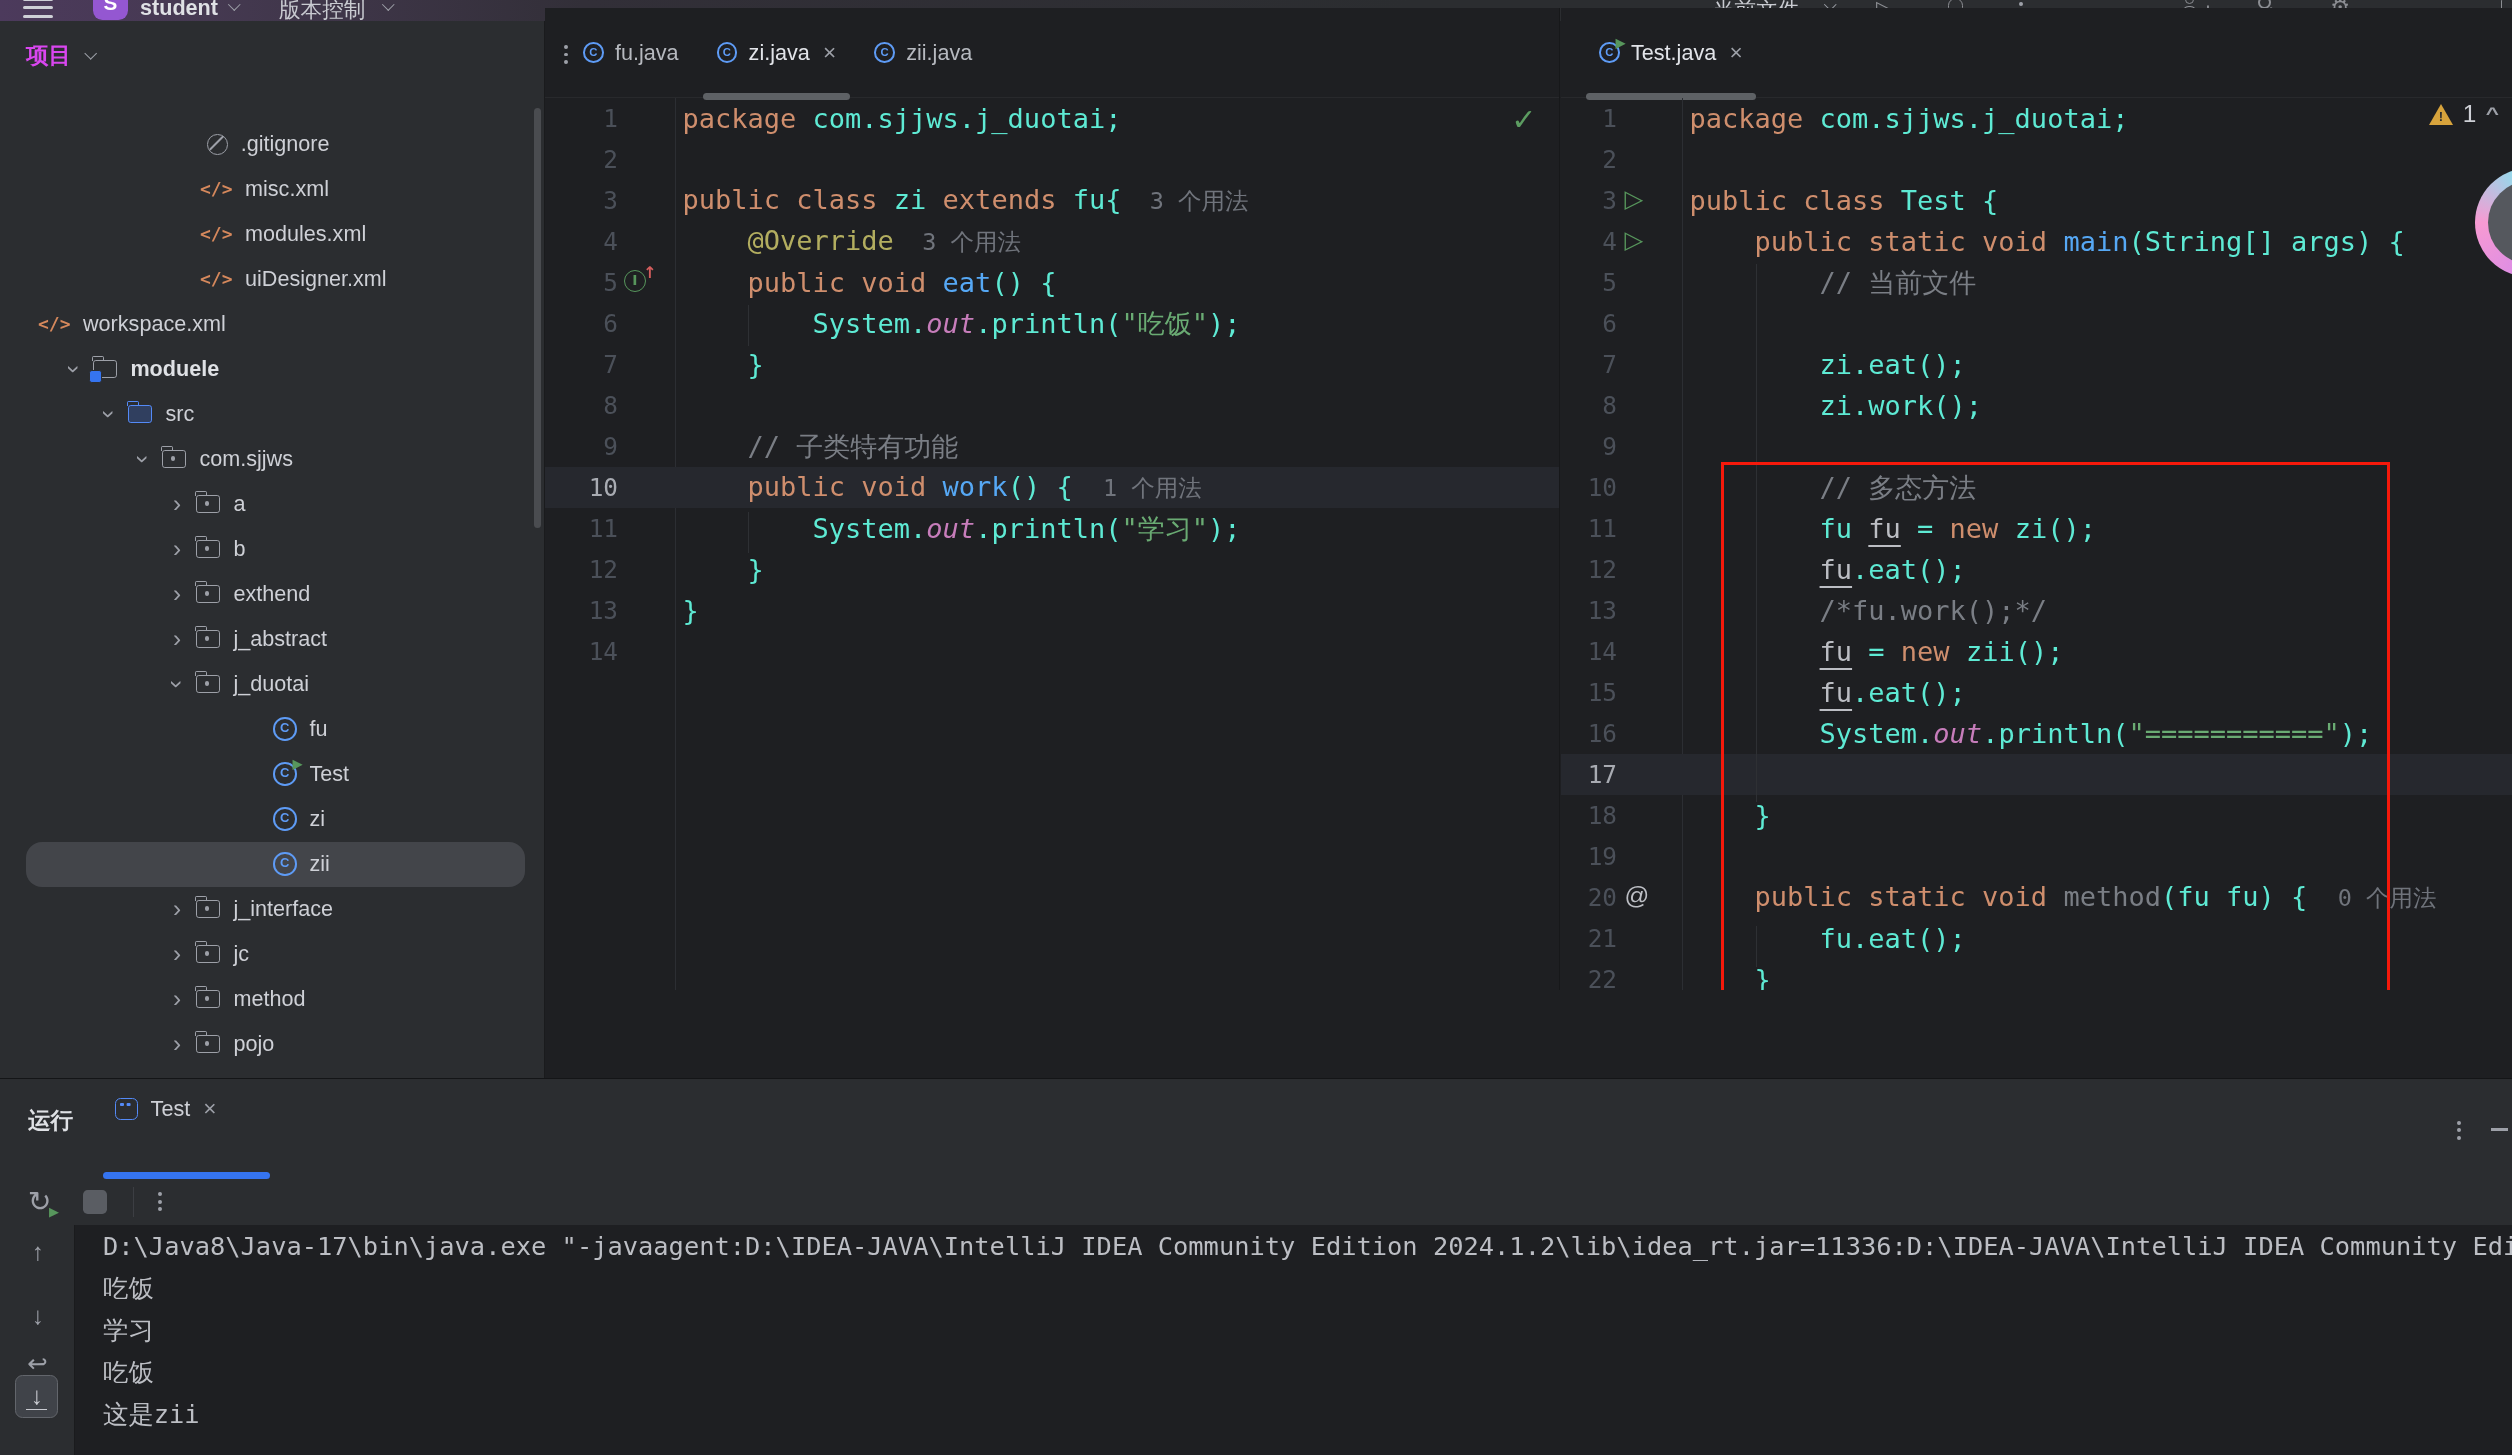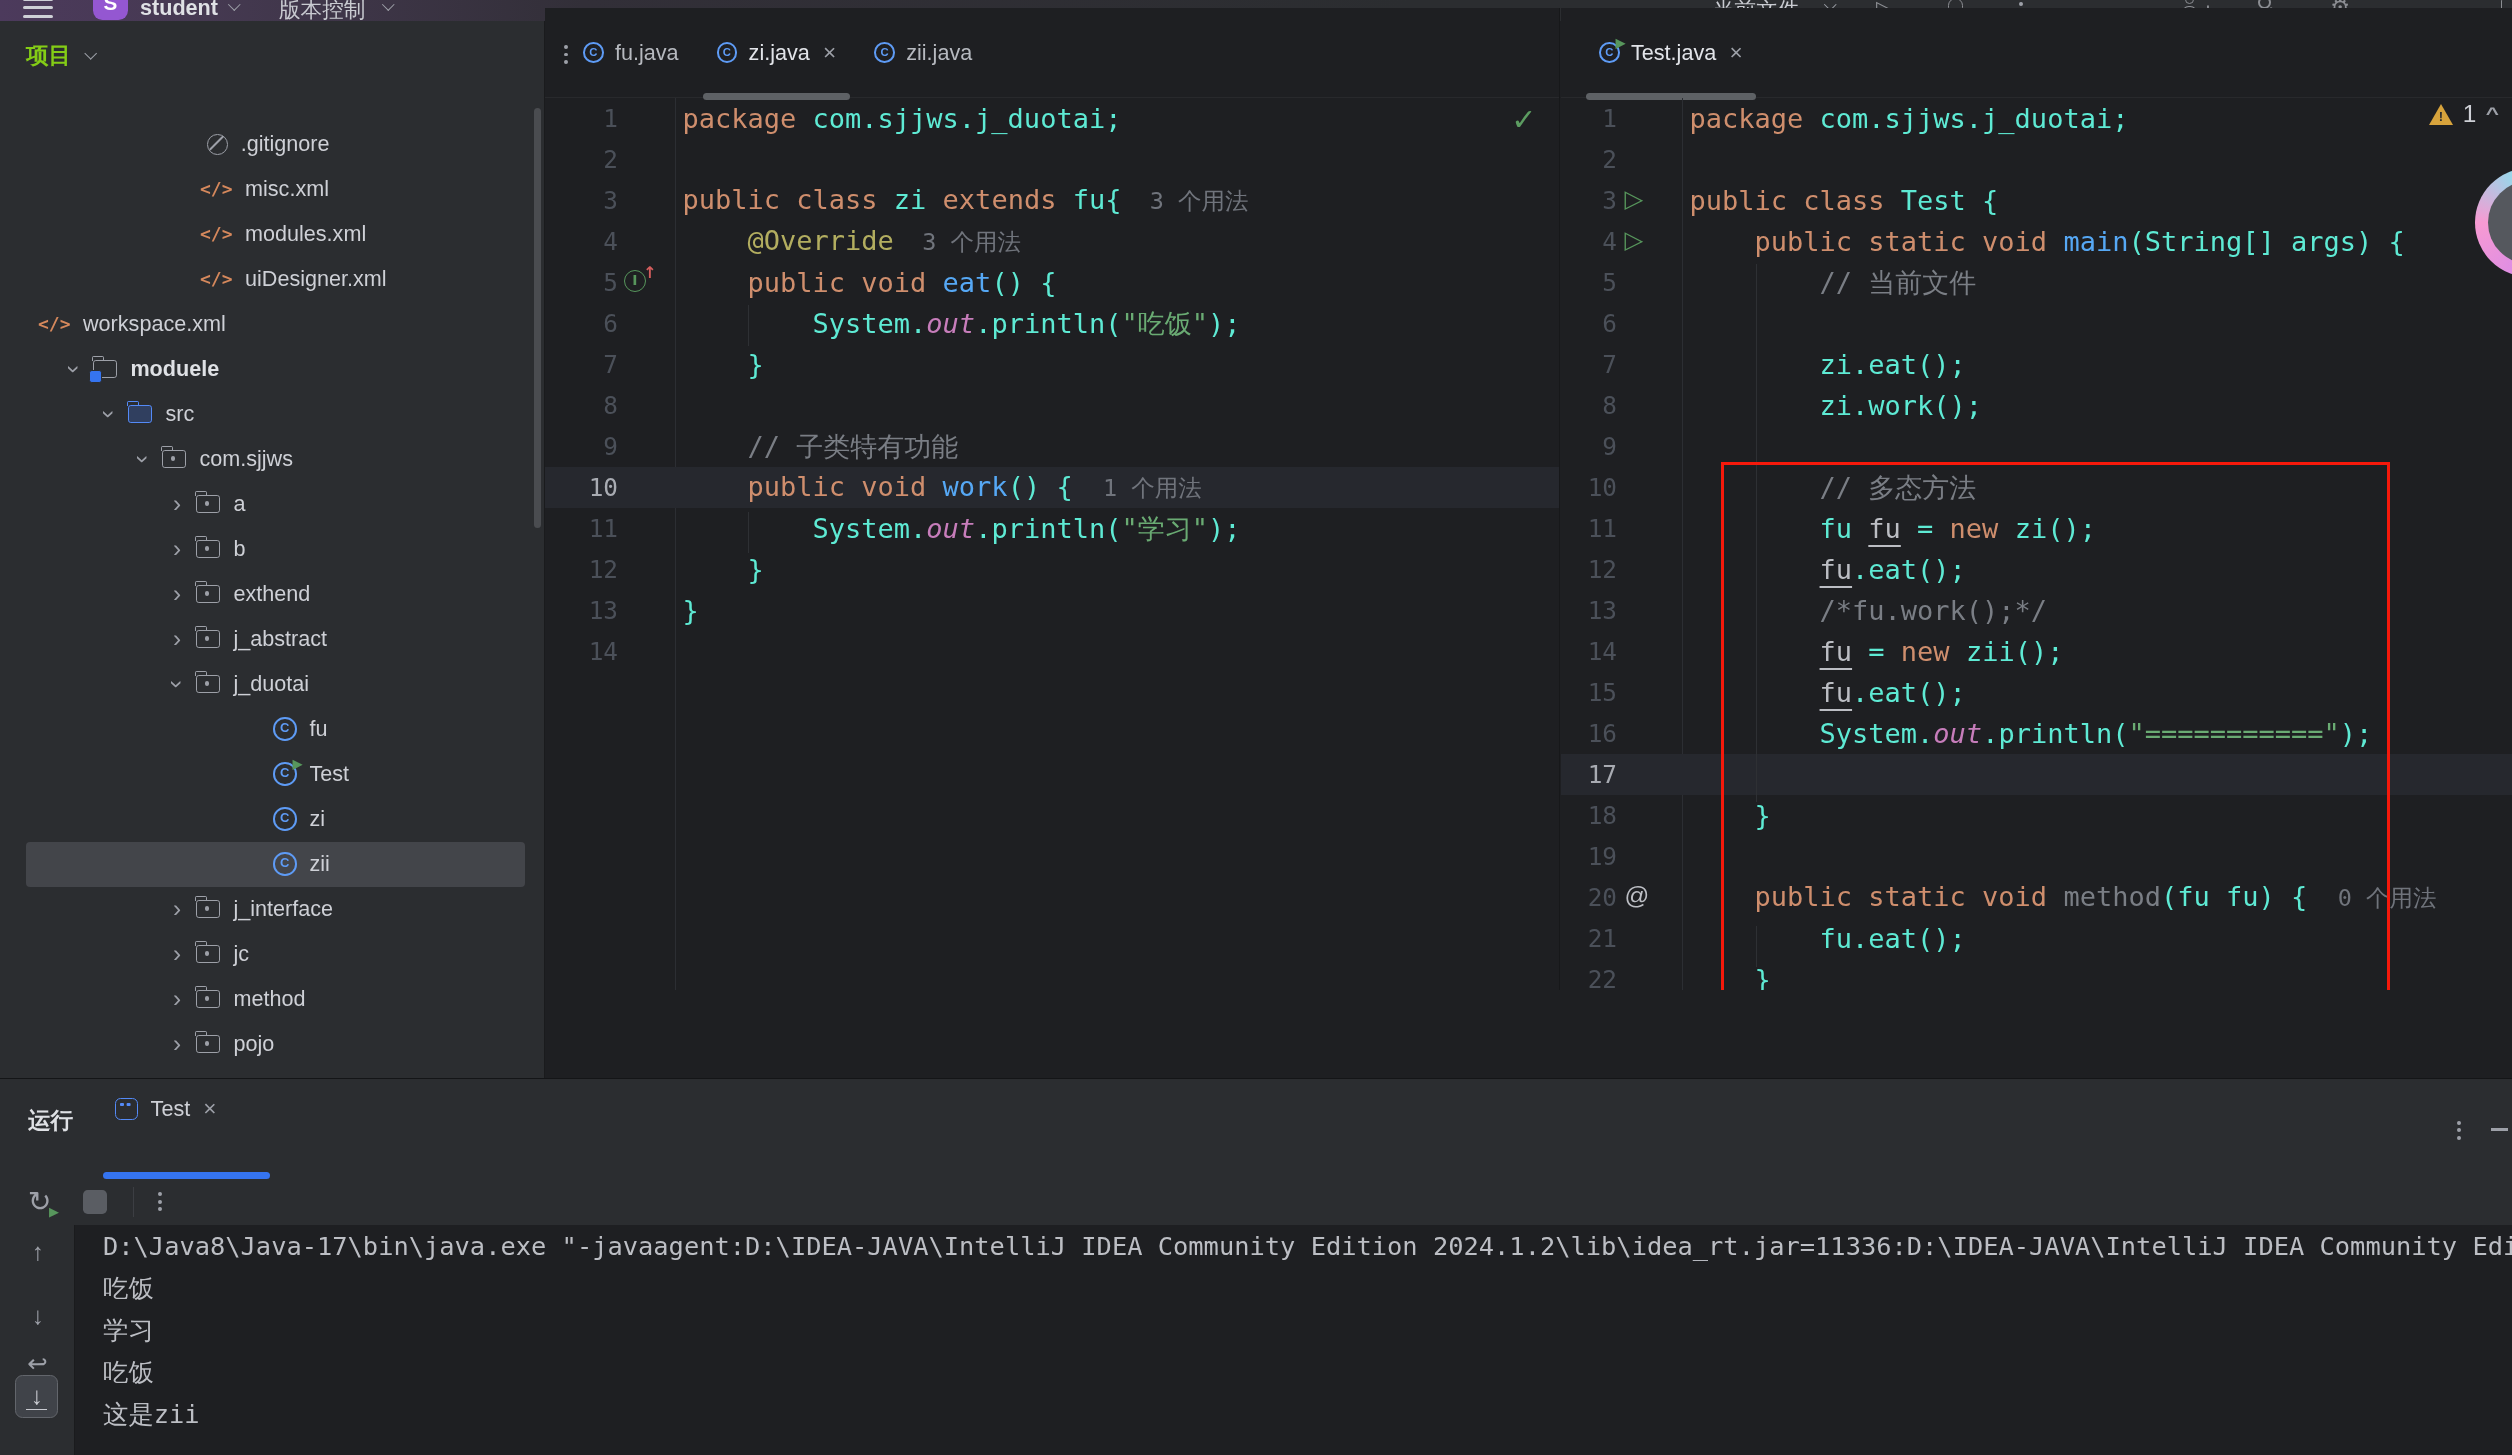--- a/index.html
+++ b/index.html
@@ -29,26 +29,26 @@
   .tb-plus { position:absolute; top:0px; color:#8C8E93; font-size:17px; font-weight:bold; }
   .tb-search { position:absolute; top:-3.8px; width:13px; height:13px; border:2.8px solid #8C8E93; border-radius:50%; }
   .tb-search::after { content:""; position:absolute; left:9.4px; top:10.3px; width:7.5px; height:2.8px;
     background:#8C8E93; transform:rotate(45deg); border-radius:1.9px; }
   .tb-gear { position:absolute; top:-5.6px; font-size:22.6px; color:#8C8E93; }
   .tb-part { position:absolute; top:-1.9px; width:15px; height:15px; border:1.9px solid #8C8E93; border-radius:2.8px; }
 
   
   #project-panel { position:absolute; left:0; top:20.7px; width:545px; height:1058px;
     background:#2B2D30; border-right:0.9px solid #1A1B1D; overflow:hidden; }
-  .pp-title { position:absolute; left:26px; top:19px; font-size:22.6px; font-weight:bold; color:#84cc16; }
+  .pp-title { position:absolute; left:26px; top:19px; font-size:22.6px; font-weight:bold; color:#d946ef; }
   .pp-chev { position:absolute; left:86px; top:28px; width:9.4px; height:9.4px;
     border-right:1.9px solid #9DA0A8; border-bottom:1.9px solid #9DA0A8; transform:rotate(45deg); }
   #tree { position:absolute; left:0; top:101px; right:0; }
   .trow { height:45px; display:flex; align-items:center; font-size:21.6px; color:#CED0D6; cursor:default; }
-  .trow.sel { background:#43454A; border-radius:4px; }
+  .trow.sel { background:#43454A; border-radius:16px; }
   .trow .lbl { margin-left:13px; white-space:nowrap; }
   .trow .lbl.bold { font-weight:bold; color:#DFE1E5; }
   .chev { width:38px; flex:0 0 38px; color:#9DA0A8; font-size:24.4px; line-height:24.4px; text-align:center; }
   .chev.down { transform:rotate(90deg); }
   .chev.none { visibility:hidden; }
   .fico { position:relative; width:24.4px; height:18px; border-radius:2.8px; flex:0 0 24.4px; }
   .i-pkg { border:1.9px solid #9DA0A8; }
   .i-pkg::before { content:""; position:absolute; left:-1.9px; top:-5.6px; width:9.4px; height:4.7px;
     border:1.9px solid #9DA0A8; border-bottom:none; border-radius:1.9px 1.9px 0 0; }
   .i-pkg::after { content:""; position:absolute; left:7.5px; top:4.7px; width:4.7px; height:4.7px;

